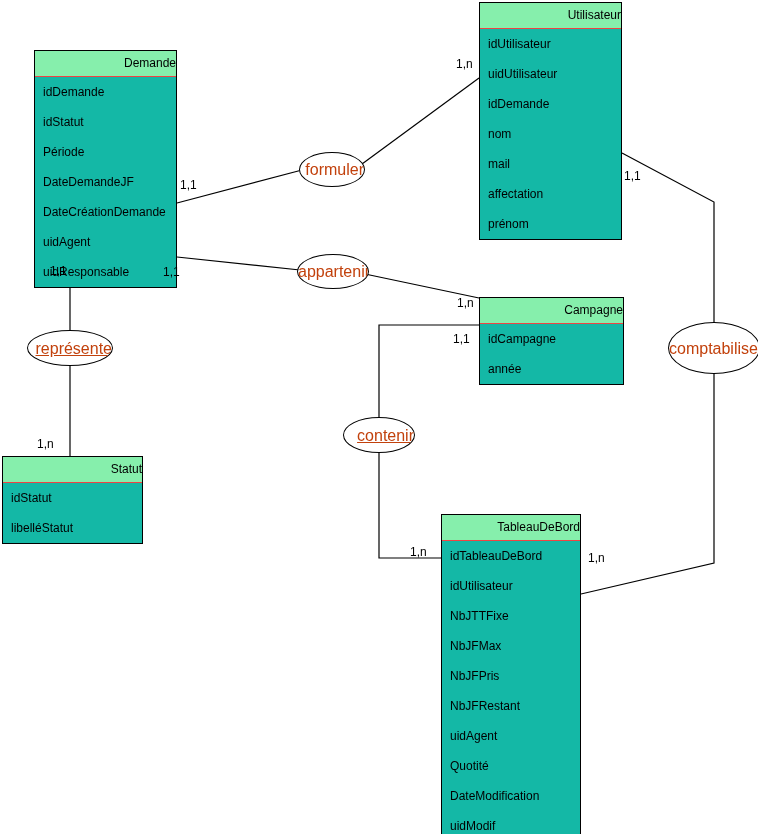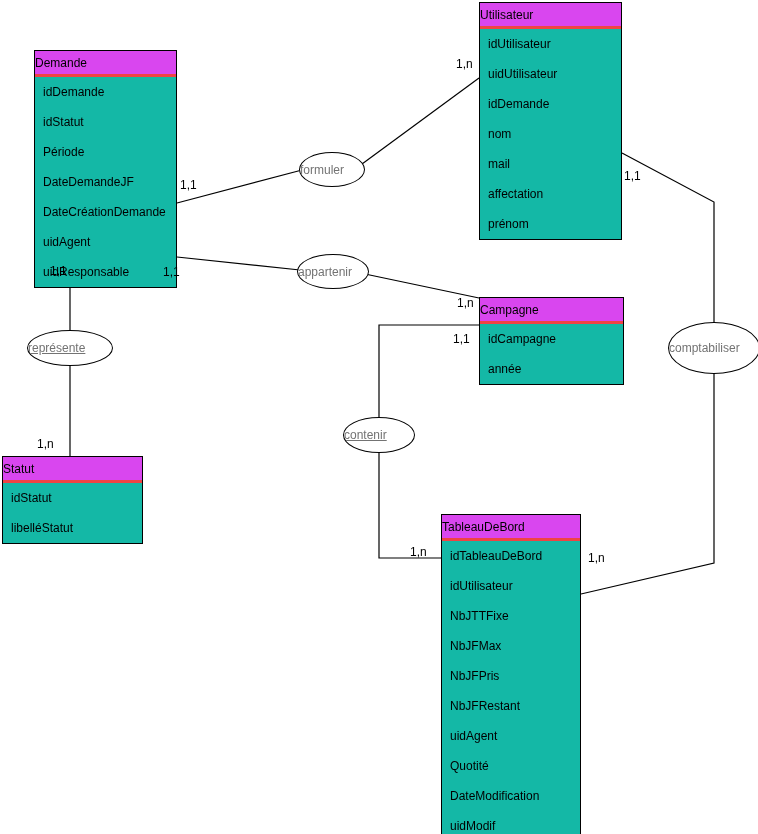--- a/index.html
+++ b/index.html
@@ -28,25 +28,25 @@
     position: absolute;
     box-sizing: border-box;
     border: 1px solid #000000;
     background: #ffffff;
     z-index: 2;
   }
   .entity-title {
     box-sizing: border-box;
     height: 26px;
     line-height: 25px;
-    text-align: left;
+    text-align: right;
     font-size: 12px;
     color: #000000;
-    border-bottom: 3px solid #ef4444;
-    background: #d946ef;
+    border-bottom: 1px solid #ef4444;
+    background: #86efac;
     white-space: nowrap;
     overflow: hidden;
   }
   .entity-attrs {
     background: #14b8a6;
   }
   .entity-attr {
     box-sizing: border-box;
     height: 30px;
     line-height: 30px;
@@ -55,23 +55,23 @@
     color: #000000;
     white-space: nowrap;
     overflow: hidden;
   }
   .relationship {
     position: absolute;
     box-sizing: border-box;
     border: 1px solid #000000;
     border-radius: 50%;
     background: #ffffff;
-    text-align: left;
-    font-size: 12px;
-    color: #737373;
+    text-align: right;
+    font-size: 16px;
+    color: #c2410c;
     z-index: 3;
     white-space: nowrap;
     overflow: hidden;
   }
   .cardinality {
     position: absolute;
     font-size: 12px;
     color: #000000;
     background: transparent;
     white-space: nowrap;

